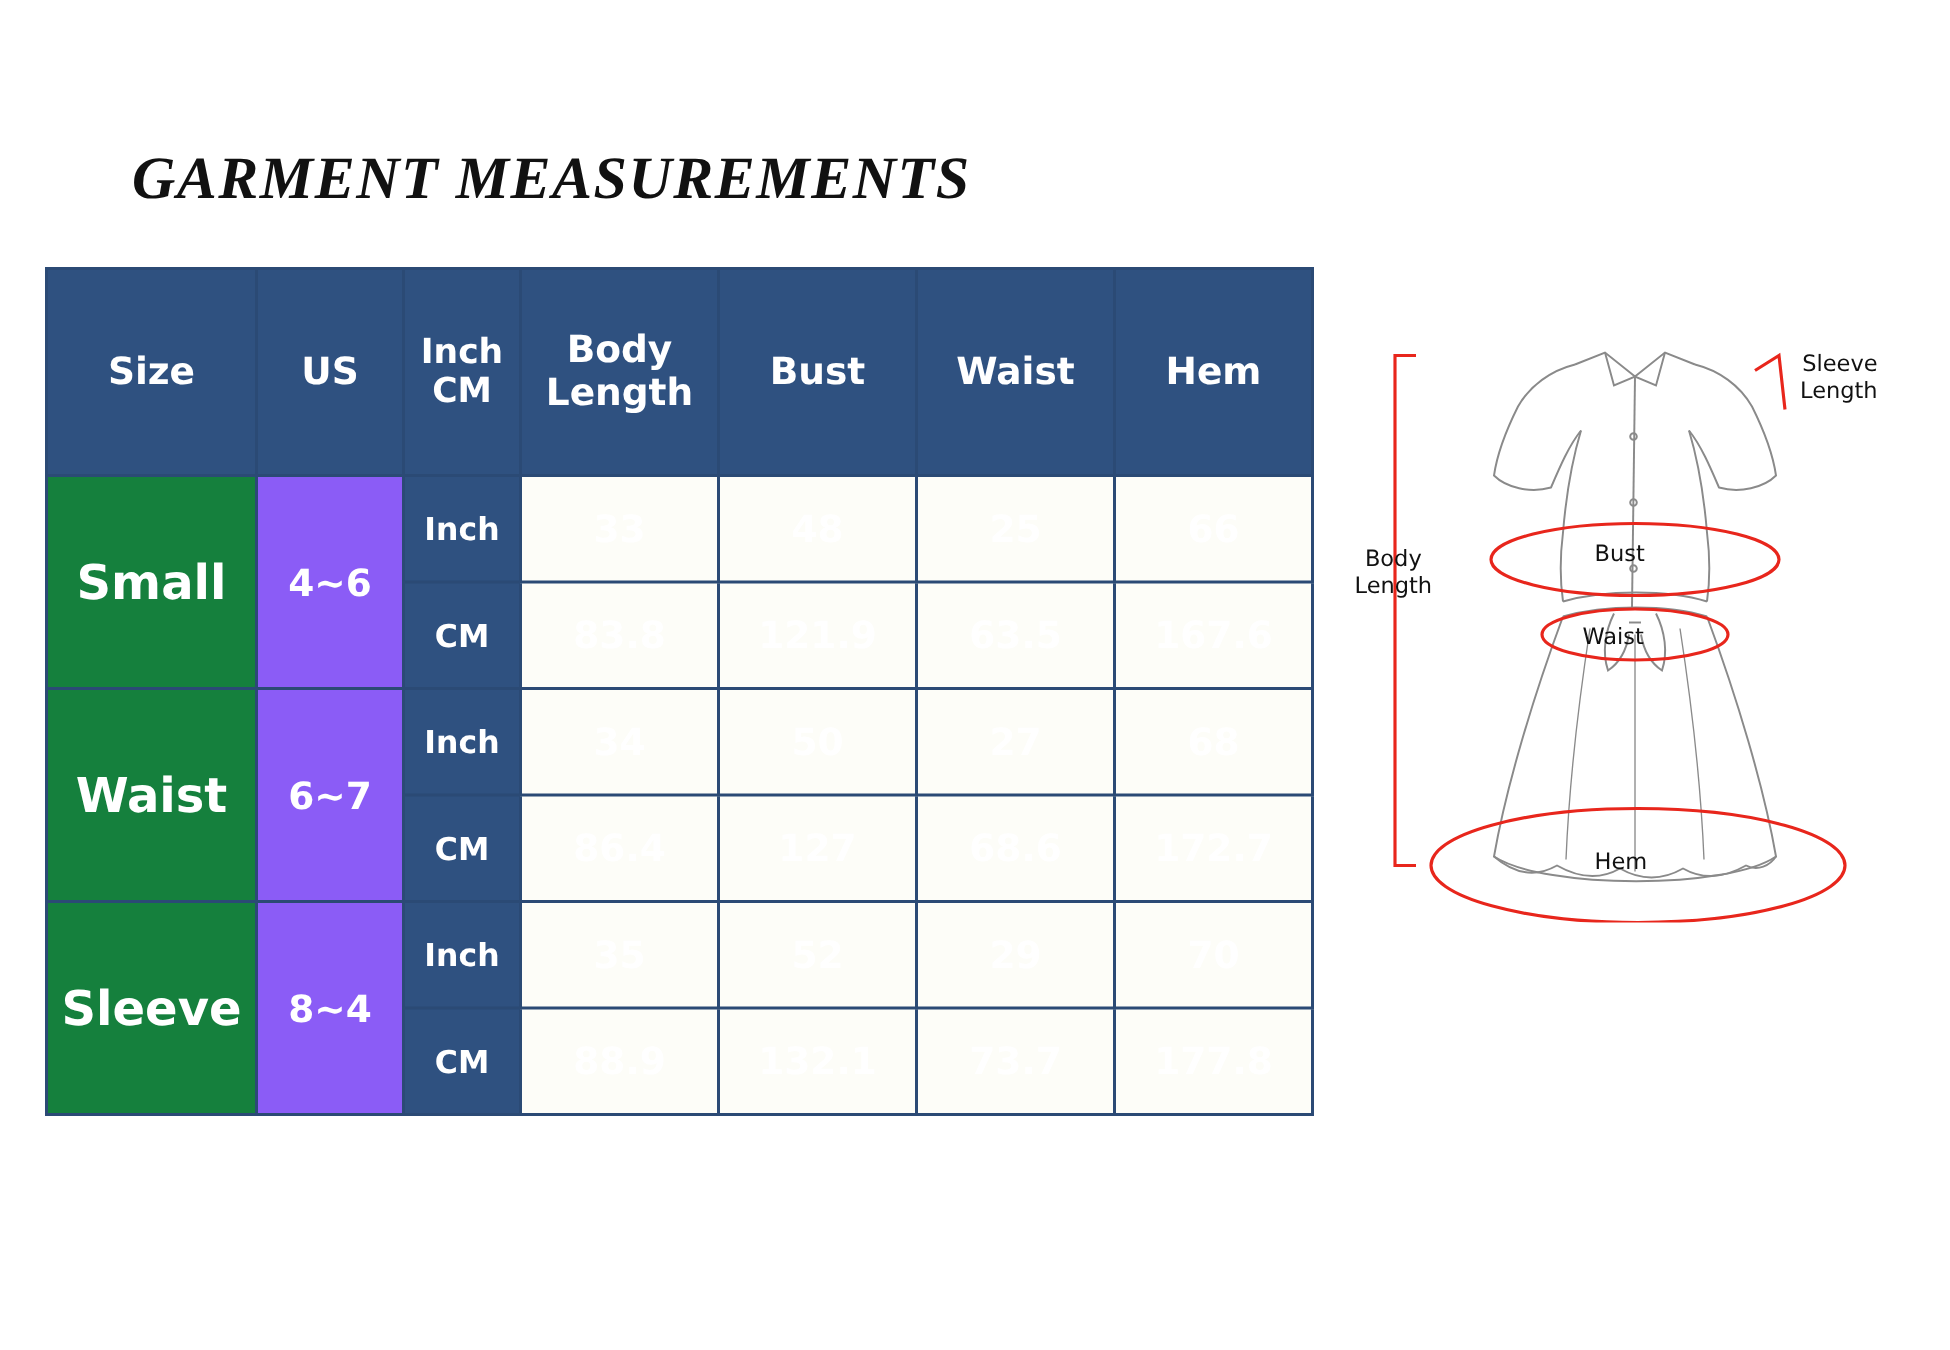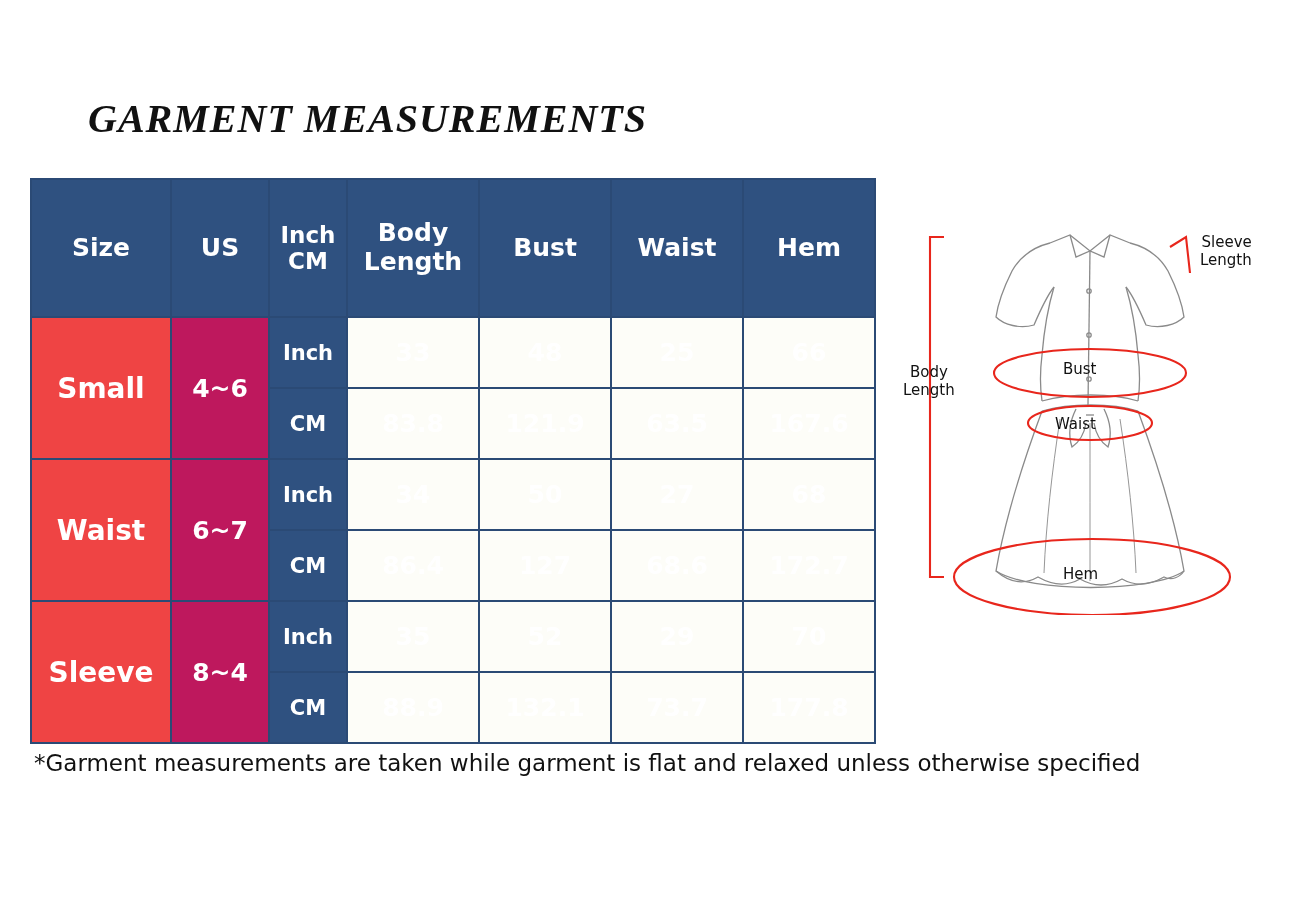--- a/index.html
+++ b/index.html
@@ -59,26 +59,26 @@
     line-height: 1.15;
   }
   .hdr-small {
     font-size: 23px;
   }
   .col-size { width: 140px; }
   .col-us { width: 98px; }
   .col-unit { width: 78px; }
   .col-data { width: 132px; }
   .sizecell {
-    background: #ef4444;
-    color: #ffffff;
-    font-size: 28px;
+    background: #15803d;
+    color: #ffffff;
+    font-size: 32px;
   }
   .uscell {
-    background: #be185d;
+    background: #8b5cf6;
     color: #ffffff;
     font-size: 25px;
   }
   .unitcell {
     background: #2f5180;
     color: #ffffff;
     font-size: 21px;
     height: 67px;
   }
   .datacell {
@@ -205,21 +205,20 @@
           <td class="unitcell">CM</td>
           <td class="datacell">88.9</td>
           <td class="datacell">132.1</td>
           <td class="datacell">73.7</td>
           <td class="datacell">177.8</td>
         </tr>
       </tbody>
     </table>
   </div>
 
-  <div class="footnote">*Garment measurements are taken while garment is flat and relaxed unless otherwise specified</div>
 
   <div class="diagram">
     <svg width="390" height="420" viewBox="0 0 390 420">
       <g fill="none" stroke="#8a8a8a" stroke-width="1.3">
 
         <path d="M150 48 L170 40 L190 56 L210 40 L230 48"></path>
         <path d="M170 40 L176 62 L190 56 L204 62 L210 40"></path>
 
         <path d="M150 48 C134 52 120 62 112 76 C104 92 98 108 96 122 C104 130 120 134 134 130 C140 116 146 102 154 92"></path>
         <path d="M230 48 C246 52 260 62 268 76 C276 92 282 108 284 122 C276 130 260 134 246 130 C240 116 234 102 226 92"></path>

